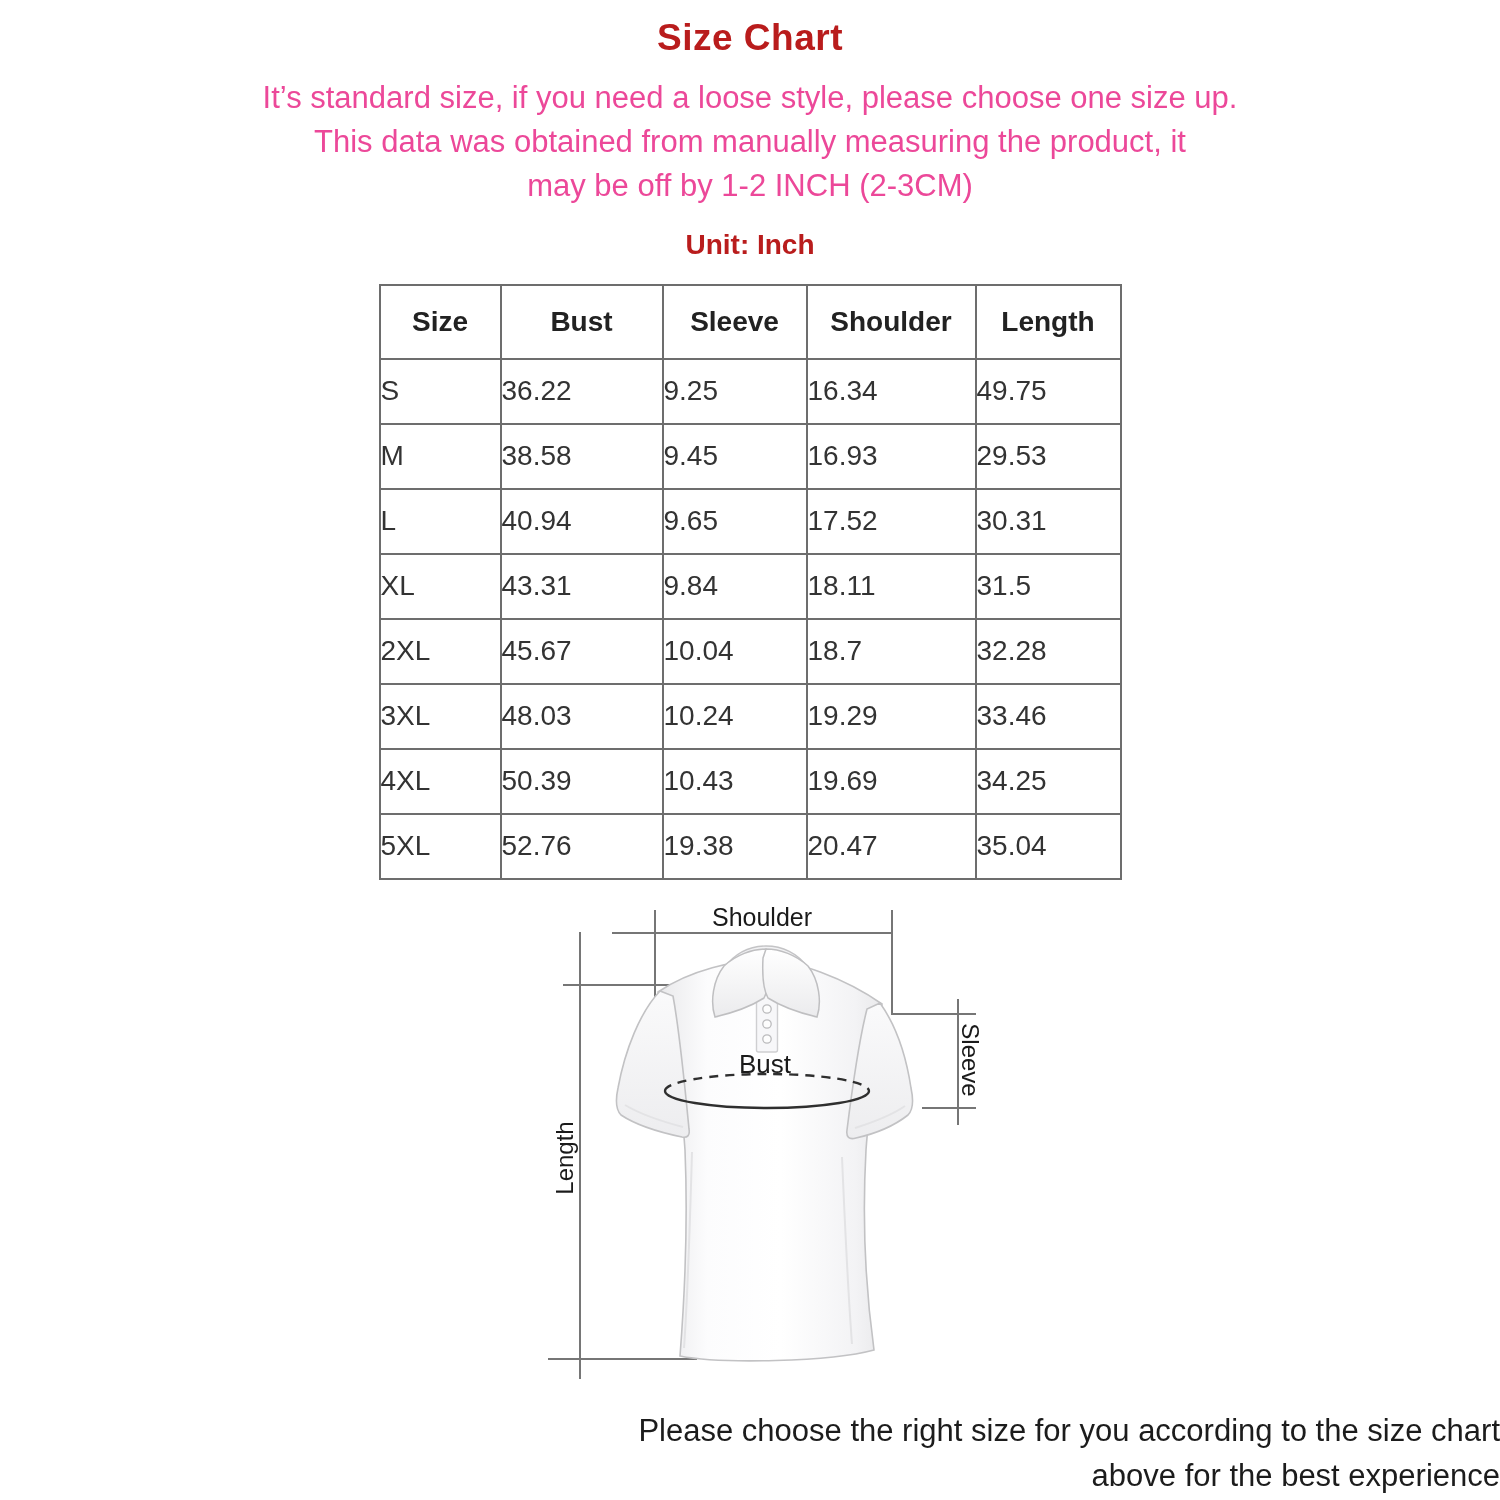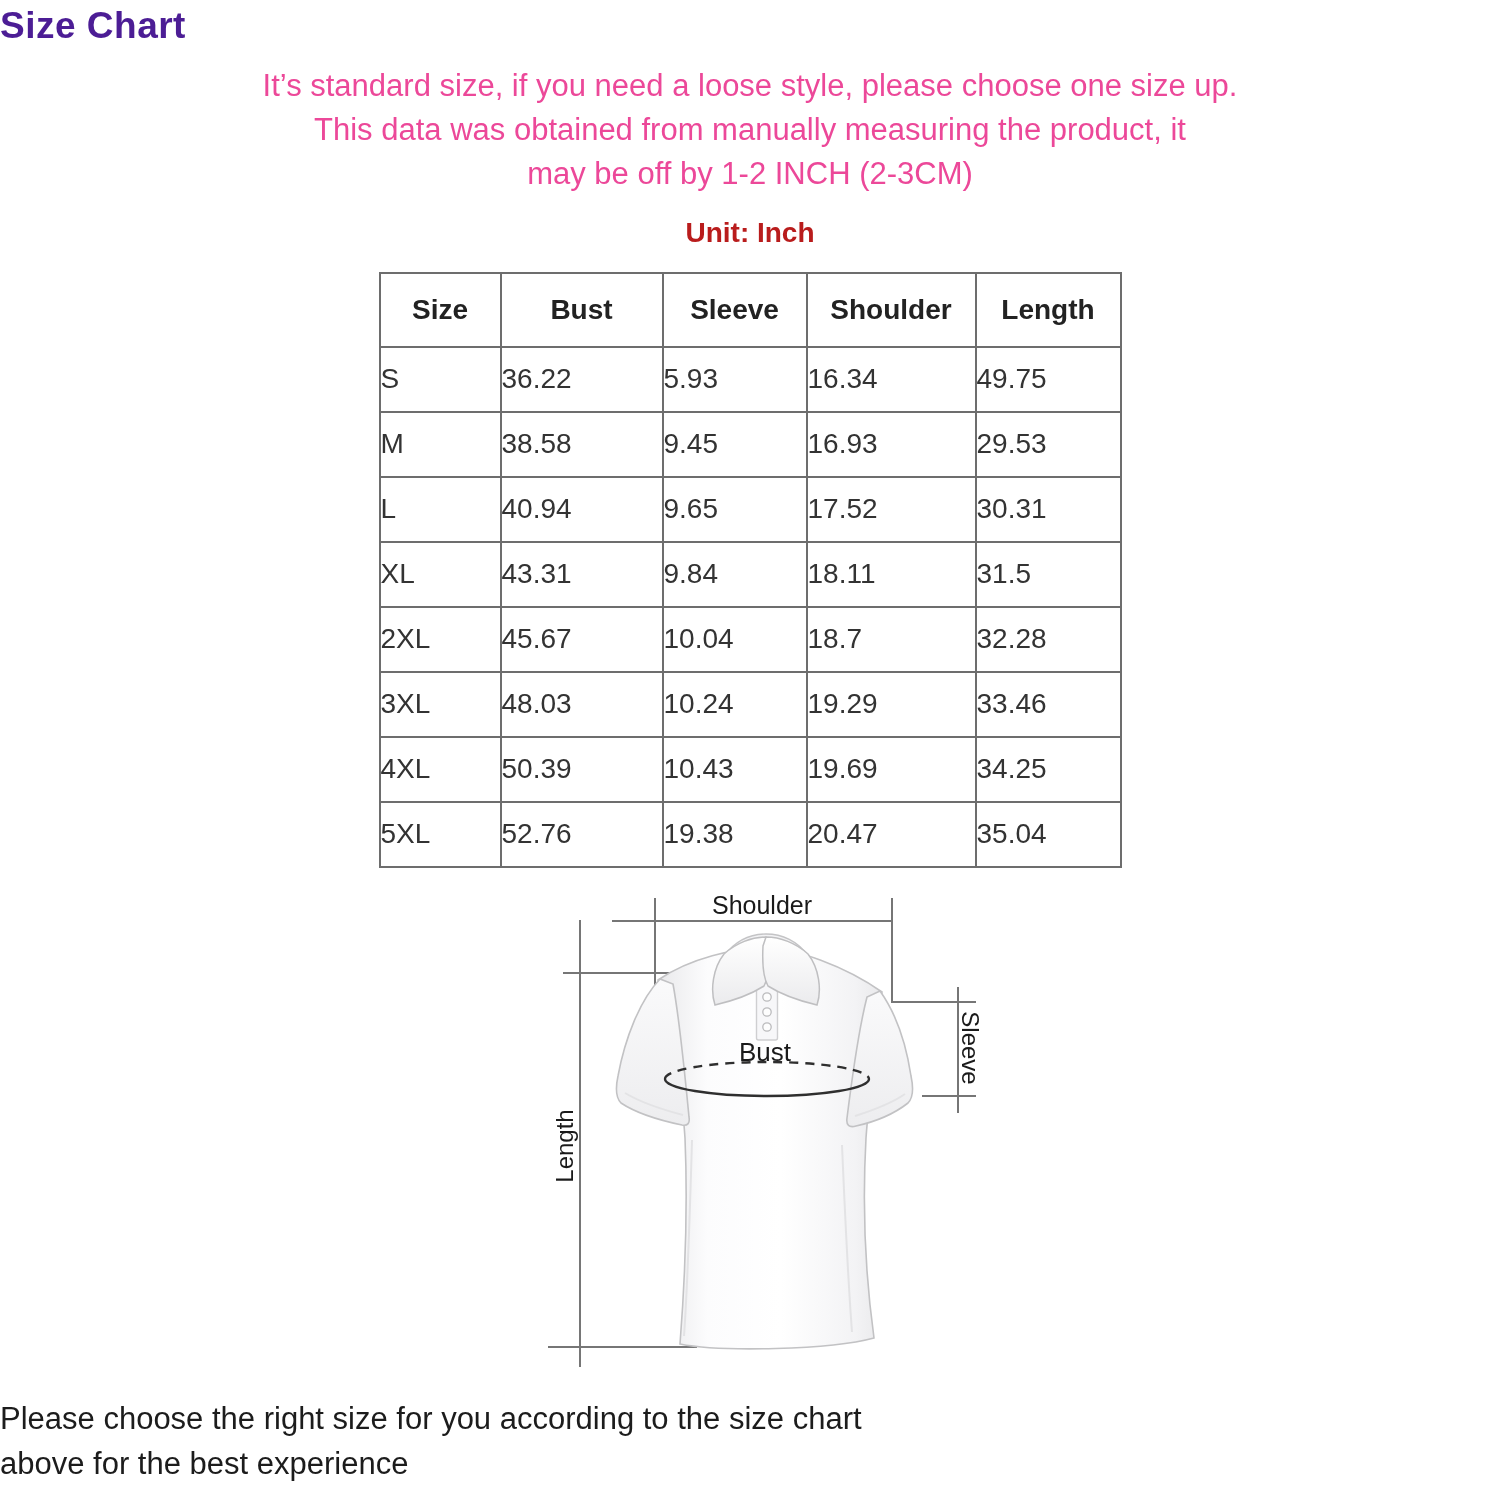--- a/index.html
+++ b/index.html
@@ -6,24 +6,24 @@
   body {
     width:1500px; height:1500px;
     background:#ffffff;
     font-family:"Liberation Sans", sans-serif;
     color:#1c1c1c;
     overflow:hidden;
   }
   .page { width:1500px; height:1500px; }
 
   .title {
-    margin:0; padding-top:4px;
-    text-align:left;
+    margin:0; padding-top:16px;
+    text-align:center;
     font-size:37px; font-weight:700; line-height:1.2;
-    letter-spacing:0.5px; color:#4c1d95;
+    letter-spacing:0.5px; color:#b91c1c;
   }
   .intro {
     margin-top:16px;
     text-align:center;
     font-size:31px; line-height:44px; color:#ec4899;
   }
   .unit {
     margin:20px 0 0;
     text-align:center;
     font-size:28px; font-weight:700; line-height:1.2; color:#b91c1c;
@@ -54,21 +54,21 @@
     margin:12px 0 0 530px;
   }
   .diagram svg { display:block; }
   .diagram text {
     font-family:"Liberation Sans", sans-serif;
     fill:#1a1a1a;
   }
 
   .footer {
     margin-top:16px;
-    text-align:left;
+    text-align:right;
     font-size:31px; line-height:45px; color:#1c1c1c;
   }
 </style>
 </head>
 <body>
 
 <div class="page">
 
   <h1 class="title">Size Chart</h1>
 
@@ -94,21 +94,21 @@
         <th>Bust</th>
         <th>Sleeve</th>
         <th>Shoulder</th>
         <th>Length</th>
       </tr>
     </thead>
     <tbody>
       <tr>
         <td>S</td>
         <td>36.22</td>
-        <td>5.93</td>
+        <td>9.25</td>
         <td>16.34</td>
         <td>49.75</td>
       </tr>
       <tr>
         <td>M</td>
         <td>38.58</td>
         <td>9.45</td>
         <td>16.93</td>
         <td>29.53</td>
       </tr>

